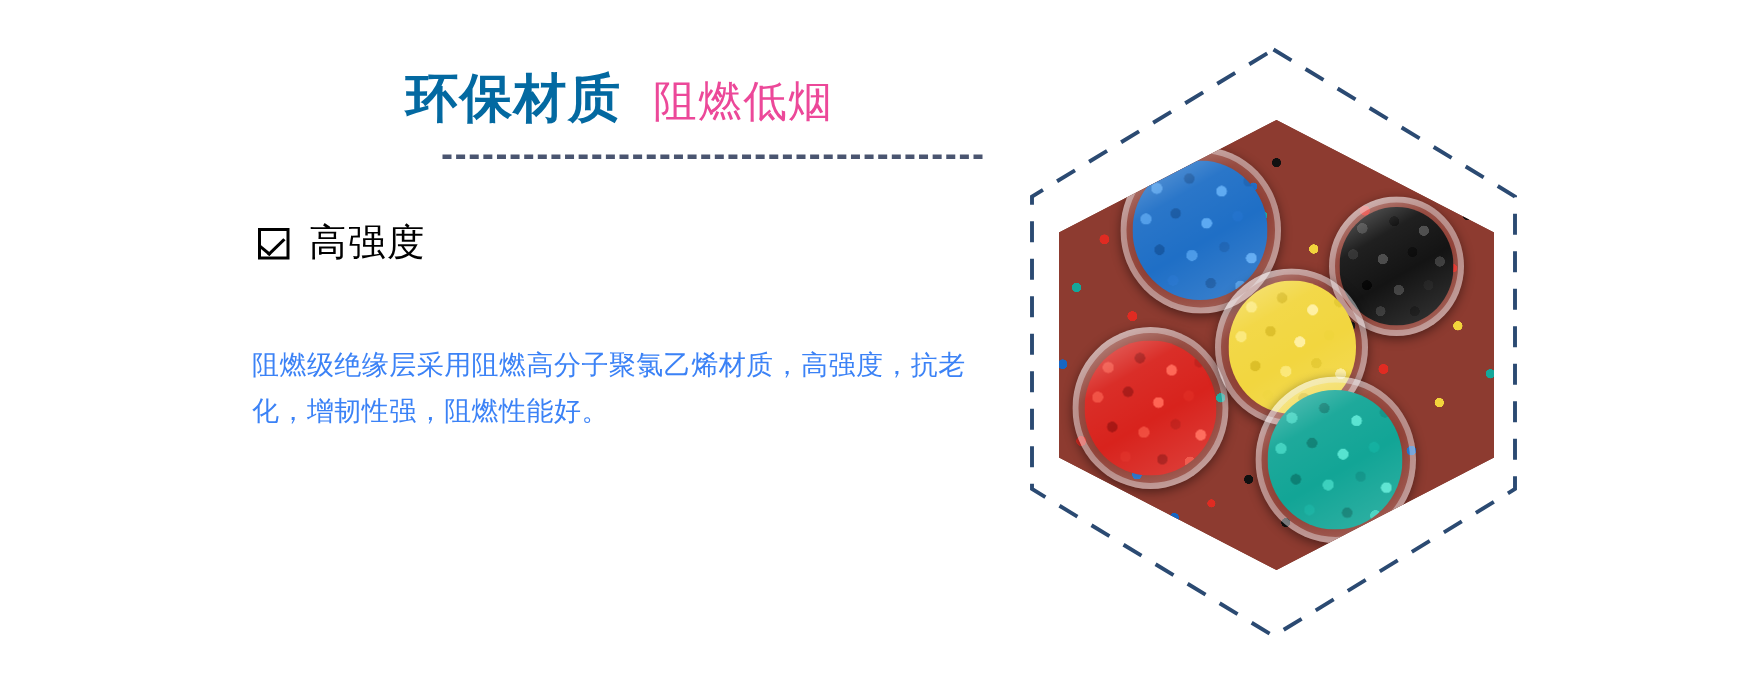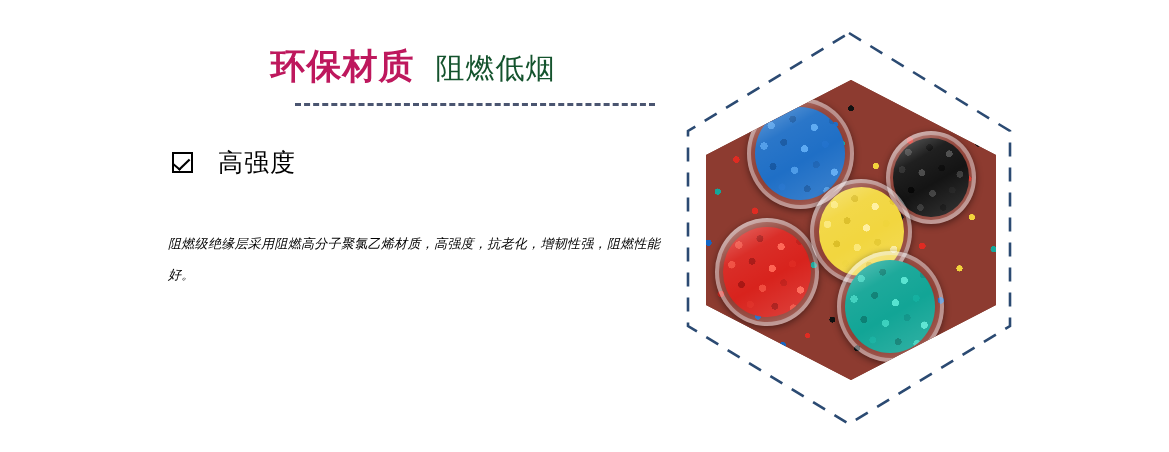--- a/index.html
+++ b/index.html
@@ -28,27 +28,27 @@
     width: 490px;
     text-align: center;
   }
   #title-line {
     white-space: nowrap;
     line-height: 1.0;
   }
   .title-strong {
     font-size: 35px;
     font-weight: bold;
-    color: #be185d;
+    color: #0369a1;
     letter-spacing: 1px;
   }
   .title-light {
     font-size: 29px;
     font-weight: normal;
-    color: #14532d;
+    color: #ec4899;
     letter-spacing: 1px;
     margin-left: 21px;
   }
   #title-rule {
     position: absolute;
     left: 127px; top: 55px;
     width: 360px; height: 0;
     border-top: 3px dashed #4a5570;
   }
 
@@ -57,21 +57,21 @@
     position: absolute;
     left: 4px; top: 150px;
     display: flex;
     align-items: center;
     gap: 30px;
     white-space: nowrap;
   }
   .feature-item {
     display: flex;
     align-items: center;
-    gap: 25px;
+    gap: 13px;
     text-align: right;
   }
   .check-icon {
     display: inline-block;
     width: 21px; height: 21px;
     position: relative;
     border: 2.5px solid #000000;
     flex: 0 0 auto;
   }
   .check-icon::after {
@@ -88,25 +88,24 @@
     color: #000000;
     letter-spacing: 1px;
     line-height: 1;
   }
 
   
   #body-copy {
     position: absolute;
     left: 0; top: 228px;
     width: 500px;
-    font-size: 13px;
+    font-size: 18px;
     line-height: 31px;
-    color: #000000;
+    color: #3b82f6;
     letter-spacing: 0.3px;
-    font-style: italic;
   }
 
   
   #hex-figure {
     position: absolute;
     left: 686px; top: 31px;
     width: 326px; height: 395px;
   }
   #hex-dashes {
     position: absolute;

